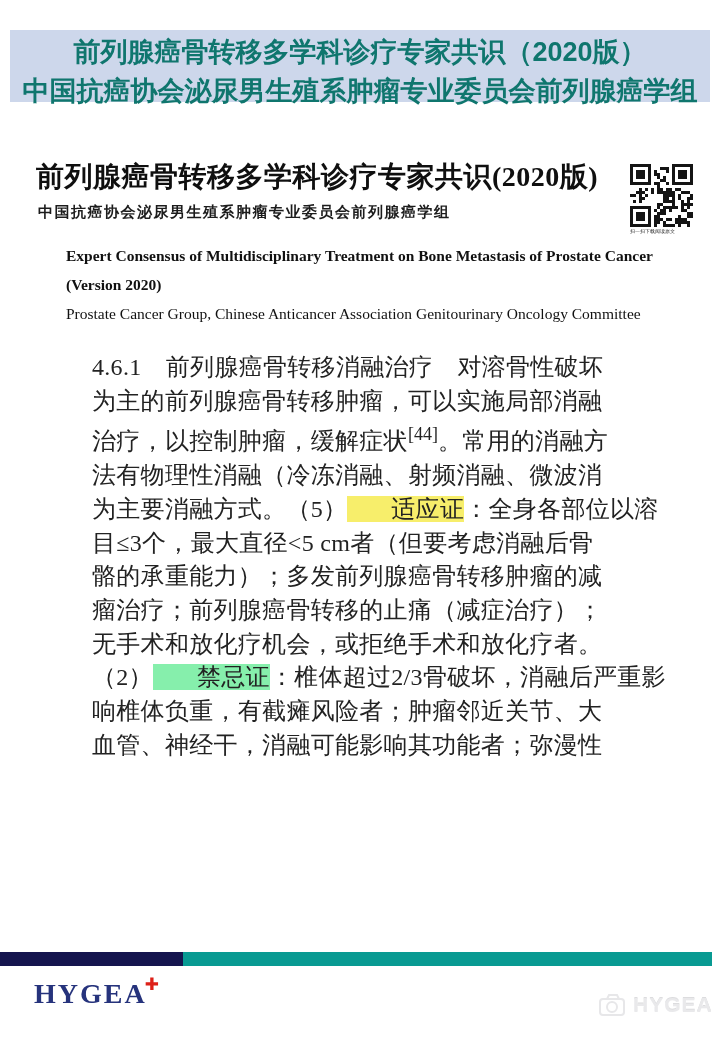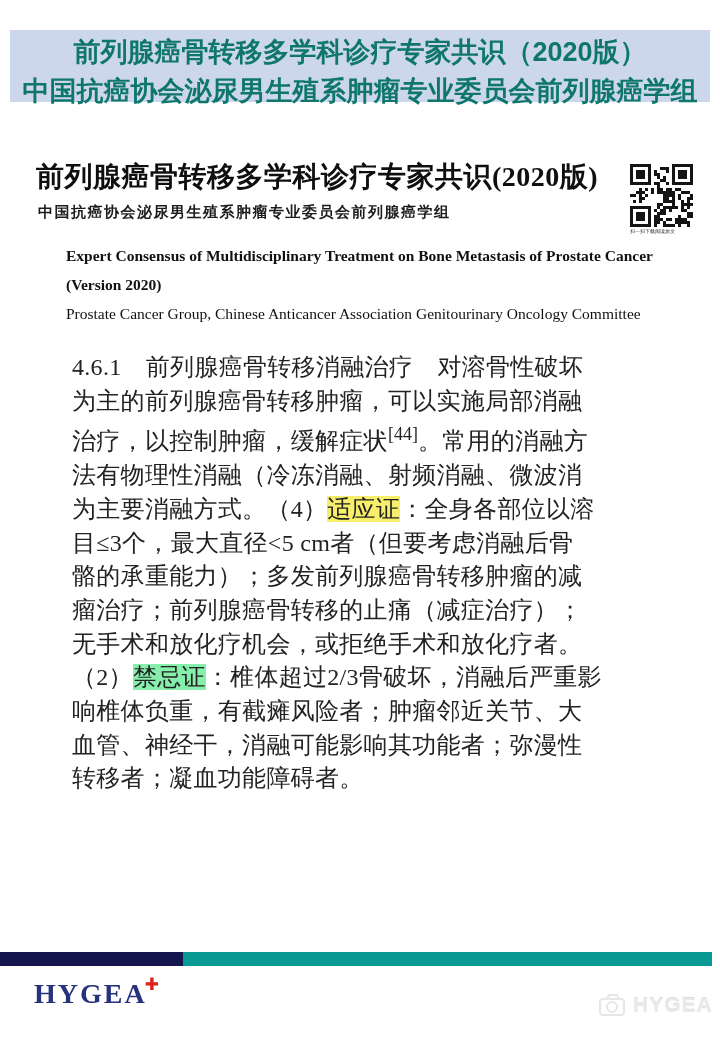--- a/index.html
+++ b/index.html
@@ -31,25 +31,25 @@
     font-family:"Liberation Sans","DejaVu Sans",sans-serif;white-space:nowrap;
   }
   
   .english{
     position:absolute;left:35px;top:241px;width:650px;
     font-size:15.5px;line-height:29px;color:#111;margin-left:31px;
   }
   .english .b{font-weight:bold;}
   
   .body-para{
-    position:absolute;left:72px;top:351px;width:548px;
+    position:absolute;left:92px;top:351px;width:548px;
     font-size:24px;line-height:33.7px;color:#222;letter-spacing:0.3px;
   }
   .body-line{white-space:nowrap;}
-  .hl{background:#f7ee6b;}
+  .hl{background:#f7ee6b;padding-left:44px;}
   .sup{vertical-align:super;font-size:18px;letter-spacing:0;}
   
   .bar-navy{position:absolute;left:0;top:952px;width:183px;height:14px;background:#15154e;}
   .bar-teal{position:absolute;left:183px;top:952px;width:529px;height:14px;background:#089a92;}
   
   .logo{position:absolute;left:26px;top:978px;white-space:nowrap;margin-left:8px;}
   .logo-text{
     font-family:"Liberation Serif","DejaVu Serif",serif;font-weight:bold;
     font-size:28px;color:#26337c;letter-spacing:2px;
   }
@@ -307,29 +307,28 @@
   <div class="b">Expert Consensus of Multidisciplinary Treatment on Bone Metastasis of Prostate Cancer</div>
   <div class="b">(Version 2020)</div>
   <div>Prostate Cancer Group, Chinese Anticancer Association Genitourinary Oncology Committee</div>
 </div>
 
 <div class="body-para">
     <div class="body-line"><span>4.6.1　前列腺癌骨转移消融治疗　对溶骨性破坏</span></div>
     <div class="body-line"><span>为主的前列腺癌骨转移肿瘤，可以实施局部消融</span></div>
     <div class="body-line"><span>治疗，以控制肿瘤，缓解症状</span><span class="sup">[44]</span><span>。常用的消融方</span></div>
     <div class="body-line"><span>法有物理性消融（冷冻消融、射频消融、微波消</span></div>
-    <div class="body-line"><span>为主要消融方式。（4）</span><span class="hl" style="background: rgb(247, 238, 107);">适应证</span><span>：全身各部位以溶</span></div>
+    <div class="body-line"><span>为主要消融方式。（5）</span><span class="hl" style="background: rgb(247, 238, 107);">适应证</span><span>：全身各部位以溶</span></div>
     <div class="body-line"><span>目≤3个，最大直径&lt;5 cm者（但要考虑消融后骨</span></div>
     <div class="body-line"><span>骼的承重能力）；多发前列腺癌骨转移肿瘤的减</span></div>
     <div class="body-line"><span>瘤治疗；前列腺癌骨转移的止痛（减症治疗）；</span></div>
     <div class="body-line"><span>无手术和放化疗机会，或拒绝手术和放化疗者。</span></div>
     <div class="body-line"><span>（2）</span><span class="hl" style="background: #86efac;">禁忌证</span><span>：椎体超过2/3骨破坏，消融后严重影</span></div>
     <div class="body-line"><span>响椎体负重，有截瘫风险者；肿瘤邻近关节、大</span></div>
     <div class="body-line"><span>血管、神经干，消融可能影响其功能者；弥漫性</span></div>
-    <div class="body-line"><span>转移者；凝血功能障碍者。</span></div>
   </div>
 
 <div class="bar-navy"></div>
 <div class="bar-teal"></div>
 
 <div class="logo">
   <span class="logo-text">HYGEA</span><span class="logo-cross">✚</span>
 </div>
 
 <div class="watermark">

